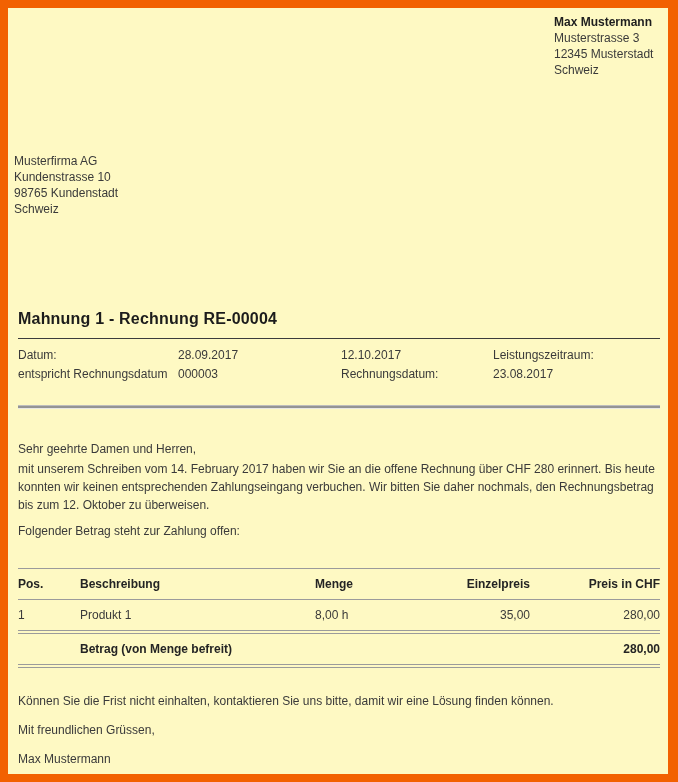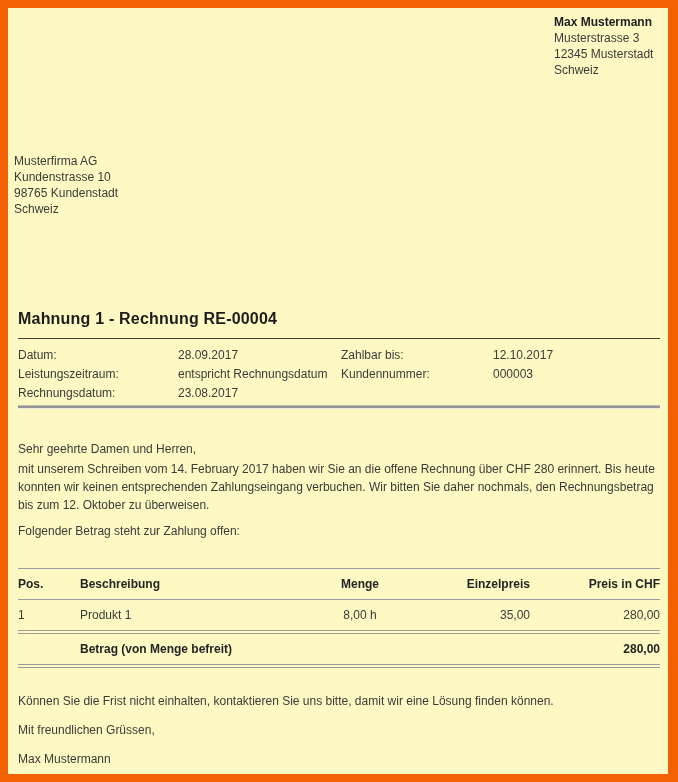--- a/index.html
+++ b/index.html
@@ -74,21 +74,21 @@
   .rule-double {
     height: 2px;
     border-top: 1px solid #9B9B9B;
     border-bottom: 1px solid #9B9B9B;
   }
   .trow { display: flex; align-items: baseline; padding: 8px 0; }
   .trow.head  { font-weight: bold; color: #242424; }
   .trow.total { font-weight: bold; color: #242424; }
   .c-pos    { flex: 0 0 62px; }
   .c-desc   { flex: 1 1 auto; }
-  .c-menge  { flex: 0 0 90px;  text-align: center; }
+  .c-menge  { flex: 0 0 90px;  text-align: left; }
   .c-einzel { flex: 0 0 125px; text-align: right; }
   .c-preis  { flex: 0 0 130px; text-align: right; }
   .c-spacer { flex: 0 0 62px; }
   .c-total-label { flex: 1 1 auto; }
   .c-total-value { flex: 0 0 130px; text-align: right; }
 
   
   .footer-note { left: 10px; top: 686px; width: 644px; }
   .closing     { left: 10px; top: 715px; }
   .signature   { left: 10px; top: 744px; }
@@ -112,26 +112,24 @@
       <div>98765 Kundenstadt</div>
       <div>Schweiz</div>
     </div>
 
     <div class="abs doc-title">Mahnung 1 - Rechnung RE-00004</div>
     <div class="abs title-rule"></div>
 
     <div class="abs meta">
       <div>Datum:</div>
       <div>28.09.2017</div>
-      <div>Zahlbar bis:</div>
       <div>12.10.2017</div>
 
       <div>Leistungszeitraum:</div>
       <div>entspricht Rechnungsdatum</div>
-      <div>Kundennummer:</div>
       <div>000003</div>
 
       <div>Rechnungsdatum:</div>
       <div>23.08.2017</div>
       <div></div>
       <div></div>
     </div>
 
     <div class="abs hr-3d"></div>
 

